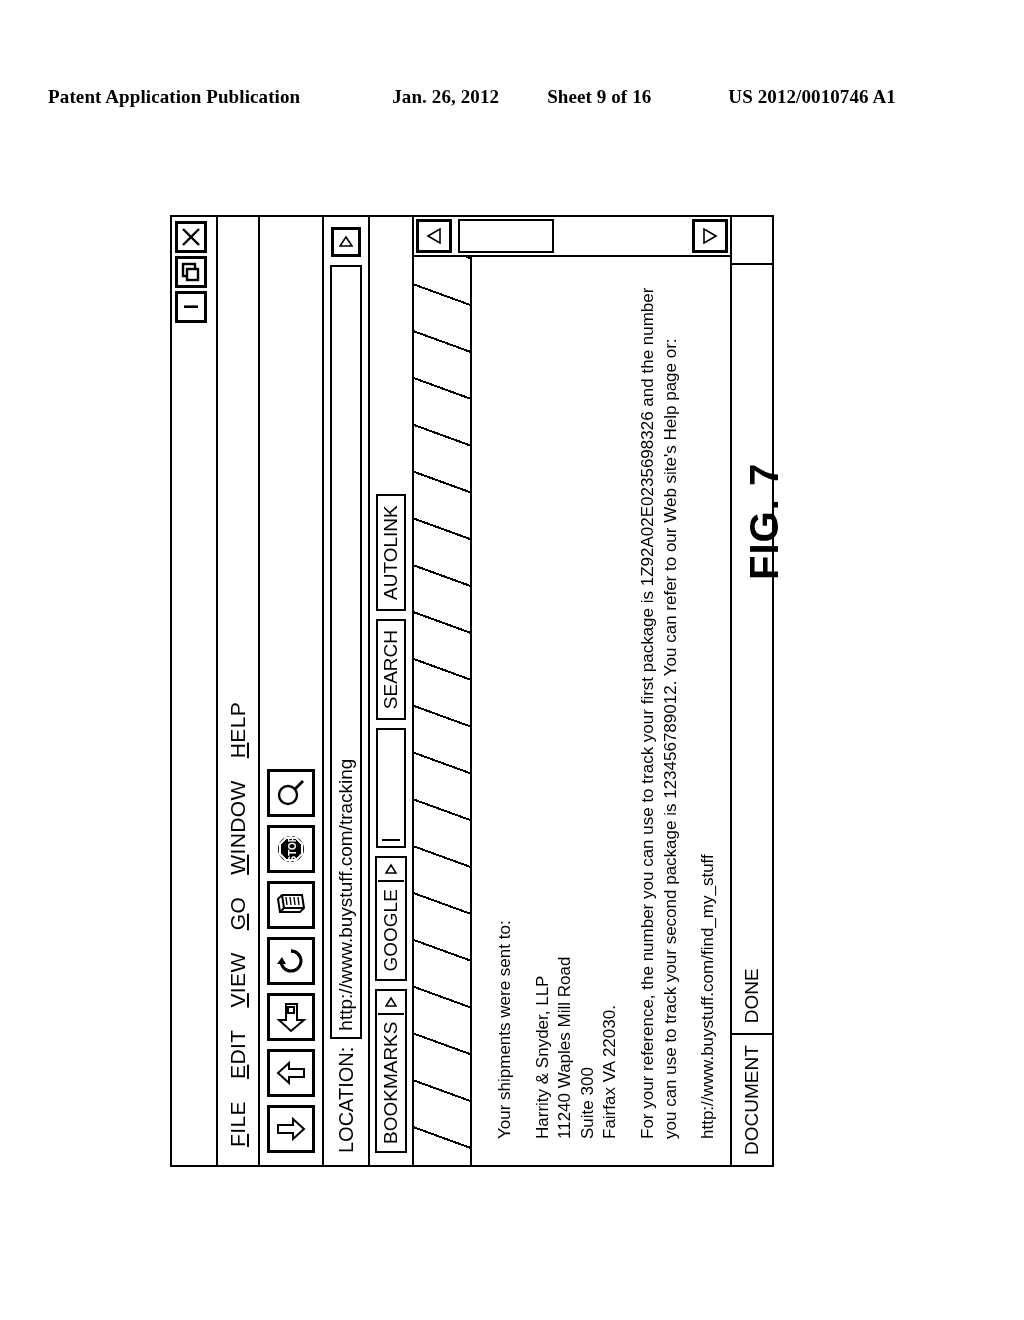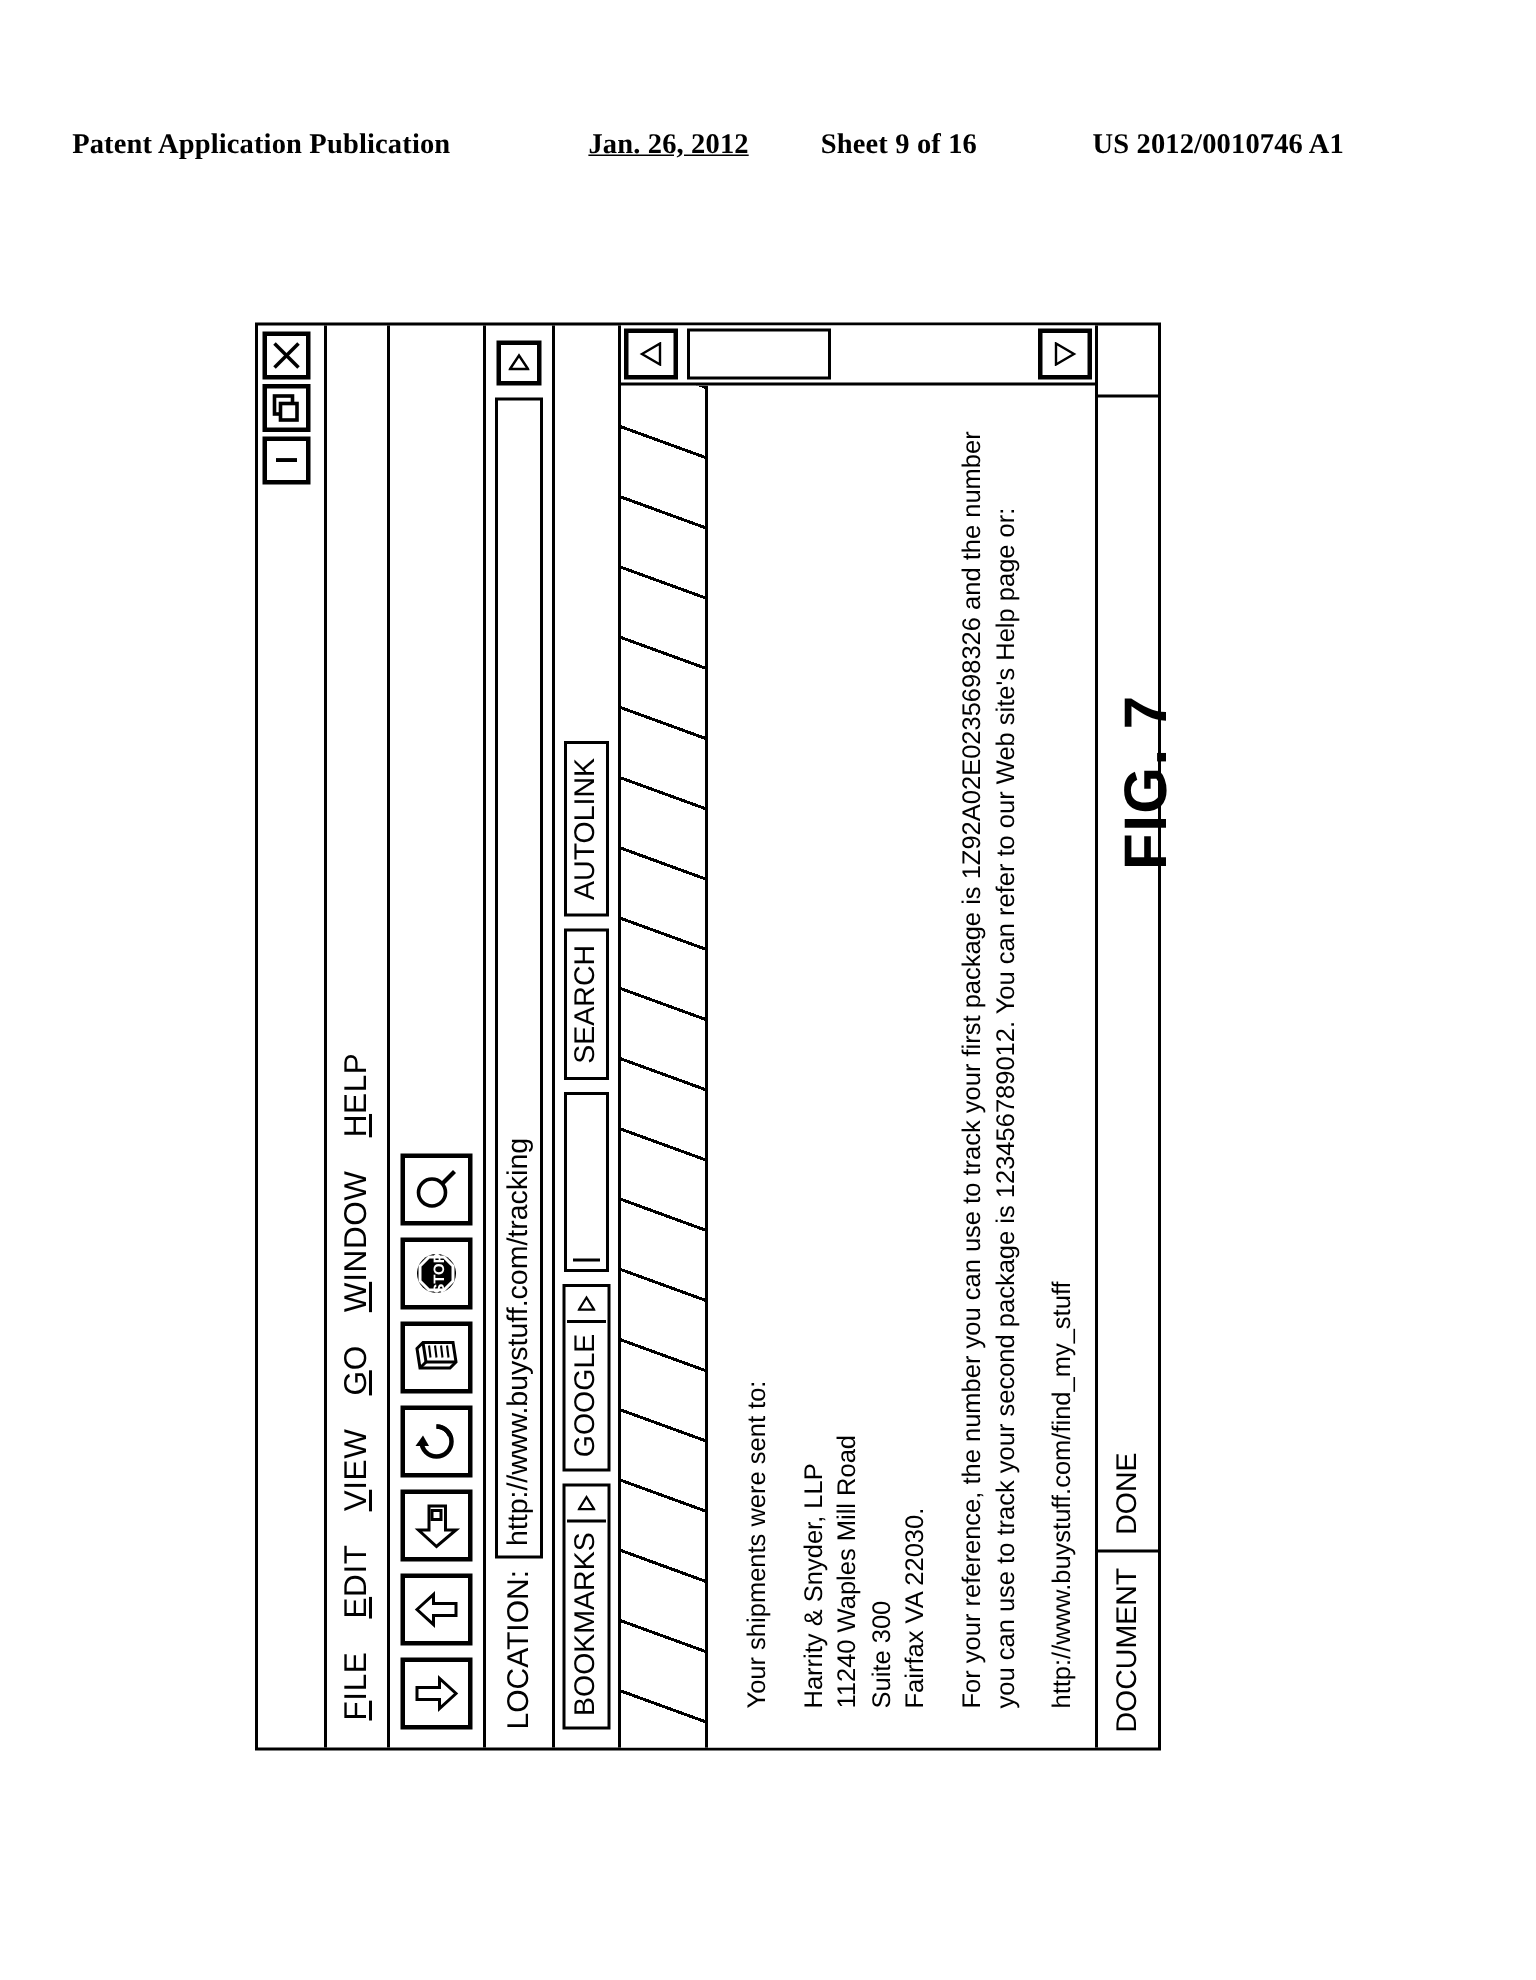--- a/index.html
+++ b/index.html
@@ -26,21 +26,21 @@
     align-items: center;
     font-family: "Liberation Serif", serif;
     font-weight: bold;
     font-size: 19px;
     letter-spacing: 0.1px;
     color: #000;
     white-space: nowrap;
     gap: 38px;
   }
   #patent-header .hdr-pub { margin-right: 54px; }
-  #patent-header .hdr-date { margin-right: 10px; text-decoration: underline; }
+  #patent-header .hdr-date { margin-right: 10px; }
   #patent-header .hdr-sheet { margin-right: 39px; }
 
   
   
   #fig-stage {
     position: absolute;
     left: 170px;
     top: 215px;
     width: 604px;   
     height: 952px;  

